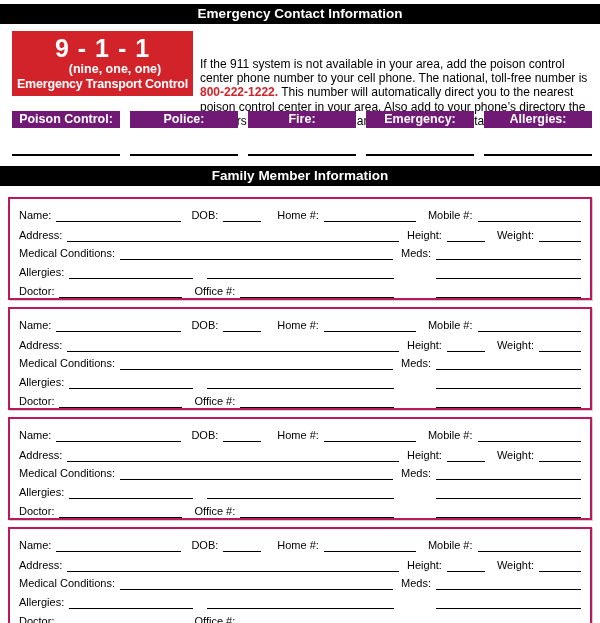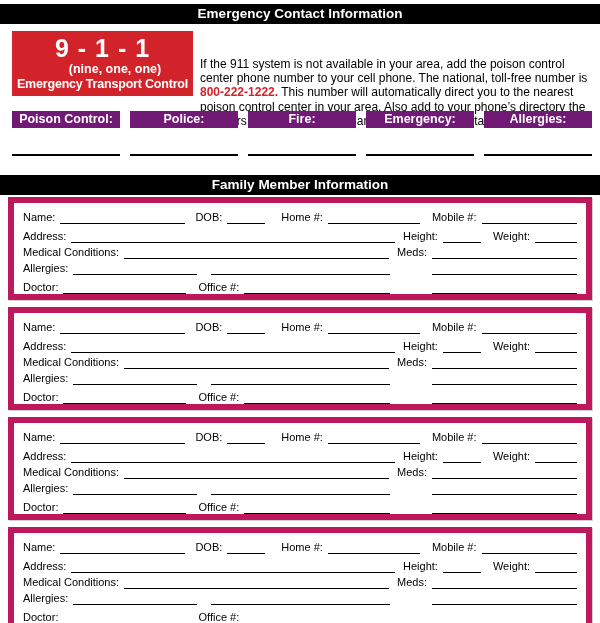--- a/index.html
+++ b/index.html
@@ -11,21 +11,21 @@
     font-family: "Liberation Sans", sans-serif;
     color: #000;
   }
   .bar {
     position: absolute; left: 0; right: 0; height: 20px;
     background: #000; color: #fff;
     font-weight: bold; font-size: 13.5px; line-height: 20px;
     text-align: center;
   }
   #top-bar { top: 4px; }
-  #family-bar { top: 175px; }
+  #family-bar { top: 166px; }
 
   .red-box {
     position: absolute; left: 12px; top: 31px;
     width: 181px; height: 65px;
     background: var(--accent-red, #D2232A);
     color: #fff; text-align: center;
     display: flex; flex-direction: column; justify-content: center;
   }
   .red-number { font-size: 25px; font-weight: bold; line-height: 27px; letter-spacing: 1px; }
   .red-phonetic { font-size: 12.5px; font-weight: bold; line-height: 15px; padding-left: 25px; }
@@ -50,21 +50,21 @@
   .contact-lines {
     position: absolute; top: 140px; left: 12px; width: 580px; height: 16px;
     display: flex; gap: 10px;
   }
   .contact-line { flex: 1; border-bottom: 2px solid #000; }
 
   .members { position: absolute; top: 197px; left: 8px; width: 584px; }
   .member {
     box-sizing: border-box;
     height: 103px;
-    border: 6px solid #be185d;
+    border: 2px solid #be185d;
     box-shadow: 1px 1px 0 #cfcfcf;
     margin-bottom: 7px;
     padding: 5px 9px 0 9px;
     display: flex; flex-direction: column;
     background: #fff;
   }
   .frow {
     display: flex; align-items: flex-end;
     height: 19.4px;
     font-size: 11px;

